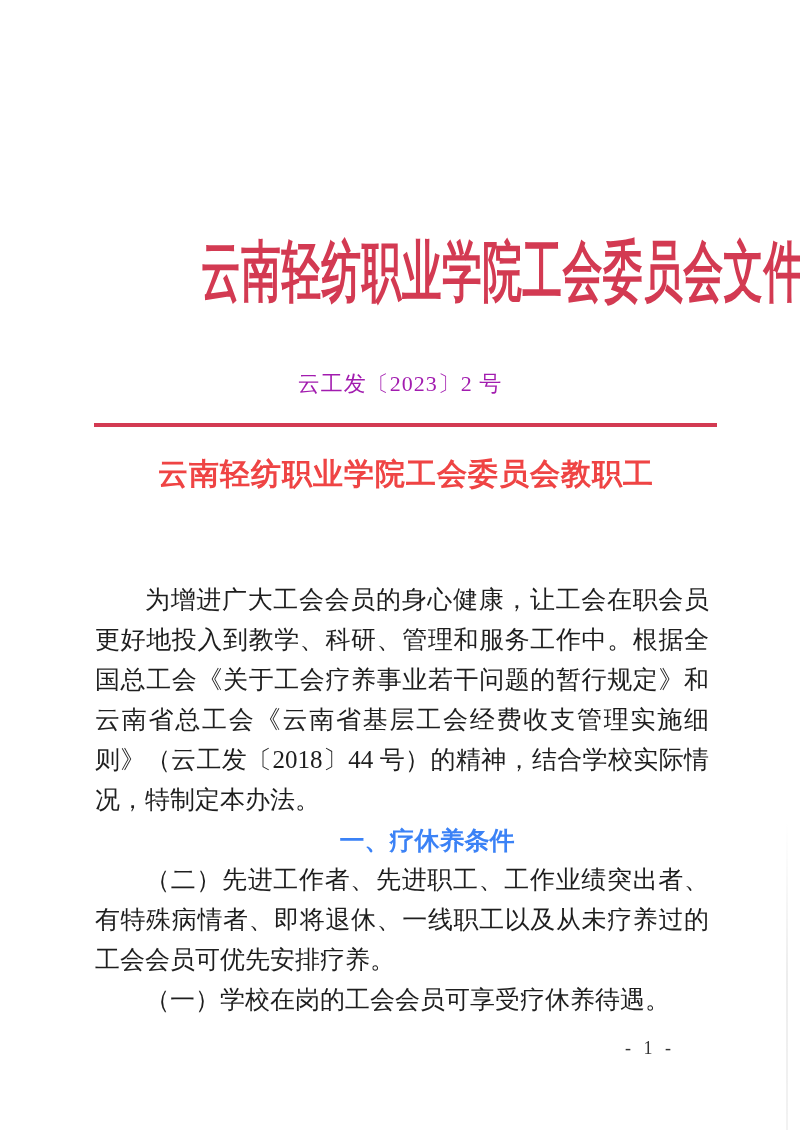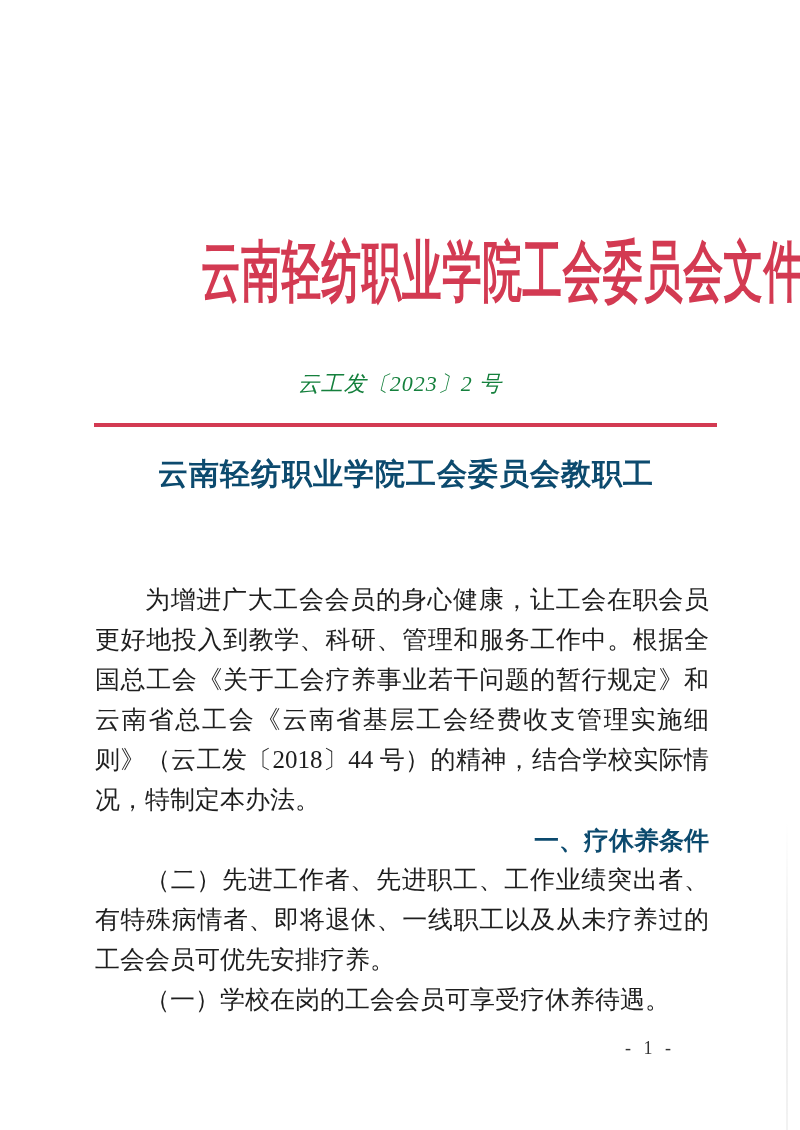--- a/index.html
+++ b/index.html
@@ -38,23 +38,22 @@
   }
 
   
   .docnum {
     position: absolute;
     top: 369px;
     left: 0;
     width: 100%;
     text-align: center;
     font-size: 22px;
-    color: #15803d;
+    color: #a21caf;
     letter-spacing: 1px;
-    font-style: italic;
   }
 
   
   .redline {
     position: absolute;
     top: 423px;
     left: 94px;
     width: 623px;
     height: 4px;
     background: var(--accent);
@@ -63,41 +62,41 @@
   
   .doc-title {
     position: absolute;
     top: 452px;
     left: 95px;
     width: 622px;
     text-align: center;
     font-weight: bold;
     font-size: 30px;
     line-height: 43px;
-    color: #0c4a6e;
+    color: #ef4444;
     letter-spacing: 1px;
   }
 
   
   .body-block {
     position: absolute;
     top: 580px;
     left: 95px;
     width: 614px;
     color: var(--ink);
     font-size: 25px;
     line-height: 40px;
     text-align: justify;
   }
   .body-block p { text-indent: 2em; margin: 0; }
   .body-block p.heading {
     font-family: "Liberation Sans", "DejaVu Sans", sans-serif;
     font-weight: bold;
-    color: #0c4a6e;
-    text-align: right;
+    color: #3b82f6;
+    text-align: center;
   }
 
   
   .pagenum {
     position: absolute;
     top: 1038px;
     left: 600px;
     width: 100px;
     text-align: center;
     font-size: 18px;

